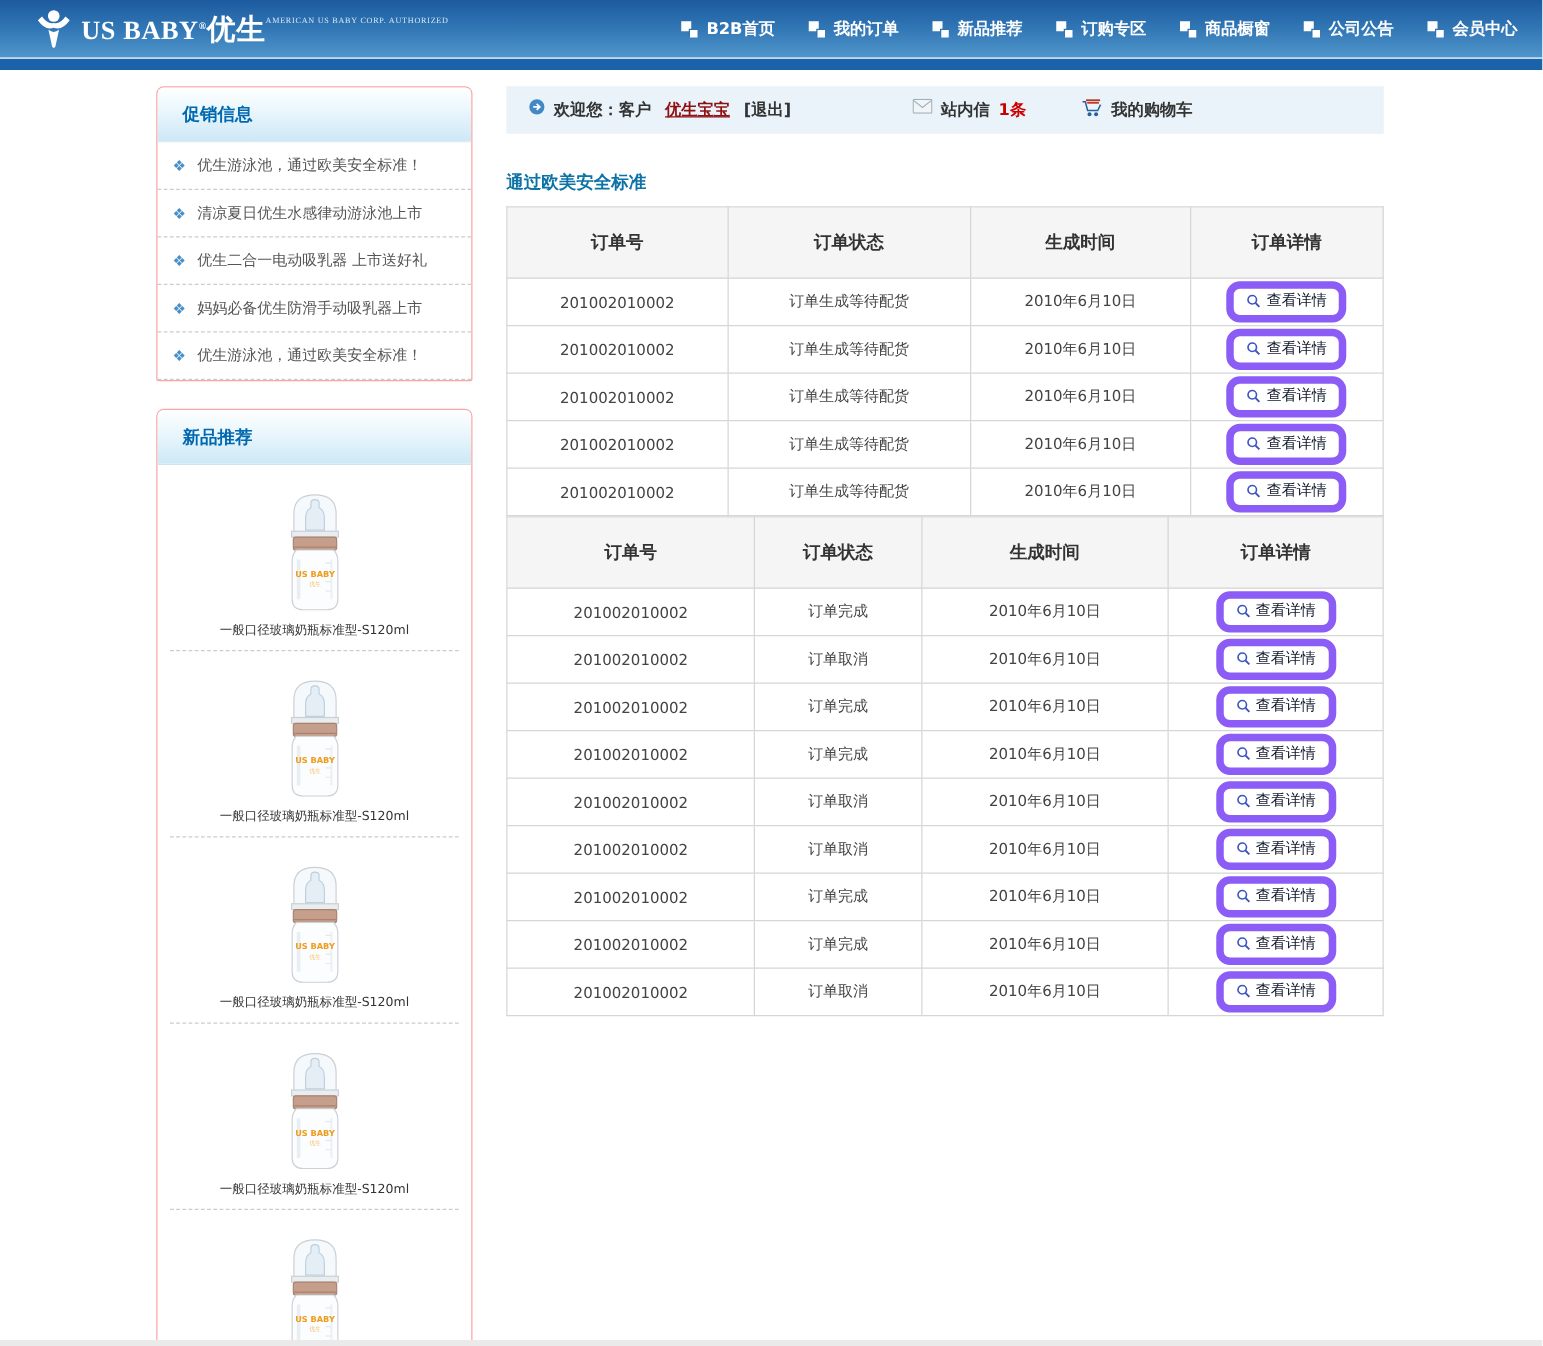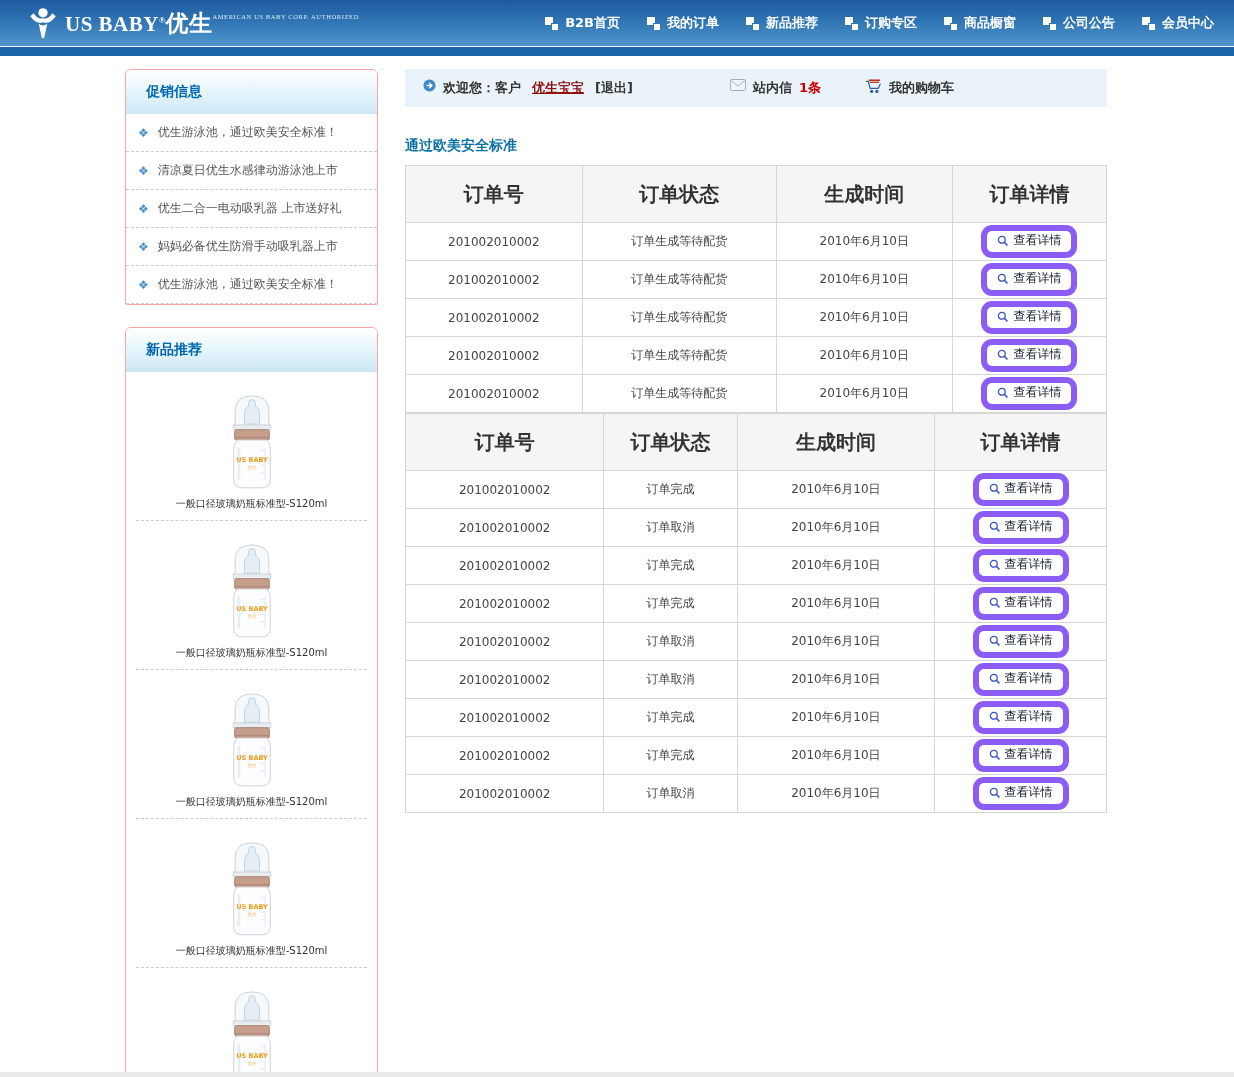--- a/index.html
+++ b/index.html
@@ -63,21 +63,21 @@
   .gap-lg { margin-left:97px; } .gap-md { margin-left:44px; }
   .username-link { color:#8f1010; text-decoration:underline; cursor:pointer; margin:0 4px; }
   .logout-link { color:#333; cursor:pointer; }
   .inbox-count { color:#cc0000; cursor:pointer; }
   .hot-link { color:#333; cursor:pointer; text-decoration:none; }
 
   
   .section-title { margin:30px 0 10px; font-size:14px; font-weight:bold; color:#0d73a7; }
   .orders-table { width:100%; border-collapse:collapse; border:1px solid #c6c6c6; background:#fff; }
   .orders-table th, .orders-table td { border:1px solid #d6d6d6; text-align:center; }
-  .orders-table th { background:#f5f5f5; height:57px; font-size:20px; color:#333; font-weight:bold; }
+  .orders-table th { background:#f5f5f5; height:57px; font-size:14px; color:#333; font-weight:bold; }
   .orders-table td { height:38px; font-size:12px; color:#444;margin-top:40px; }
   .t1 .c1{width:25.2%} .t1 .c2{width:27.7%} .t1 .c3{width:25.1%} .t1 .c4{width:22%}
   .t2 .c1{width:28.3%} .t2 .c2{width:19%}   .t2 .c3{width:28.2%} .t2 .c4{width:24.5%}
 
   .detail-btn {
     display:inline-flex; align-items:center; gap:4px; padding:2px 10px 3px;
     border:6px solid #8b5cf6; border-radius:11px; background:#fff;
     color:#0f172a; font-size:12px; cursor:pointer; line-height:1.3;
     font-family:inherit;
   }

